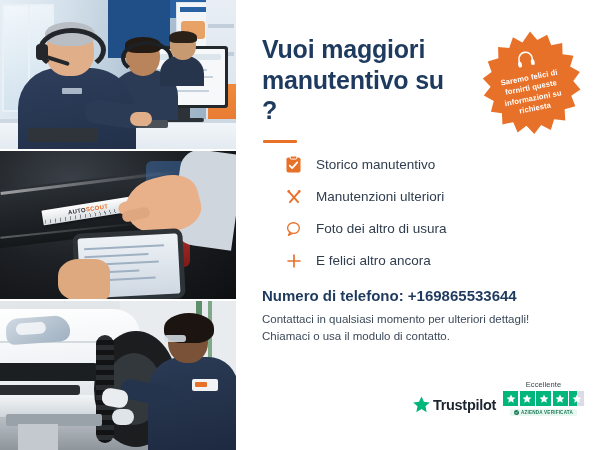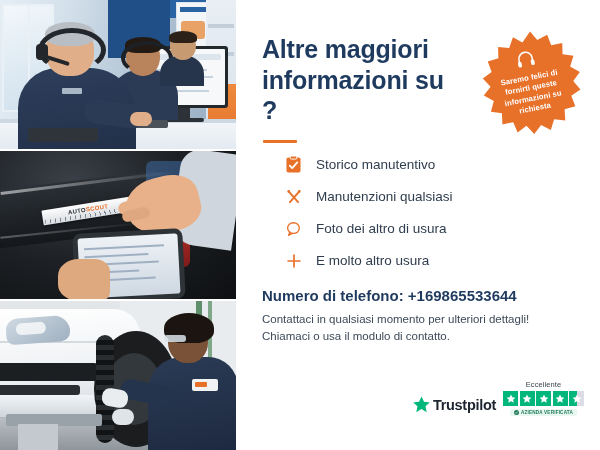--- a/index.html
+++ b/index.html
@@ -324,21 +324,21 @@
         <div class="head"></div>
         <div class="hair"></div>
         <div class="glass"></div>
       </div>
     </div>
 
   </div>
 
   <div class="content">
 
-    <h1 class="headline">Altre maggiori informazioni su ?</h1>
+    <h1 class="headline">Vuoi maggiori manutentivo su ?</h1>
     <div class="divider"></div>
 
     <div class="badge">
       <svg class="burst" viewBox="0 0 100 100">
         <path fill="#e8712a" d="M50 1.5 57 9.5 66.5 4.6 70.4 14.6 81 12.6 81.3 23.4 91.8 24.8 88.6 35.1 97.9 40.4 91.6 49 98.5 57.2 89.7 63.3 93.6 73.3 83.3 76.1 83.9 86.9 73.2 85.8 70 96.1 60.7 91.3 54.1 99.9 46.6 92.1 38.1 98.5 33.9 88.6 23.5 90.9 23 80.1 12.4 78.7 15.2 68.3 5.6 63.1 12.1 54.5 4.6 46.7 13.1 40.3 9.4 30.2 19.6 27.1 19.3 16.3 30 17.2 33.6 7 42.7 12.1z"></path>
       </svg>
       <div class="inner">
         <span class="headset-ico">
           <svg width="20" height="17" viewBox="0 0 24 20" fill="none" stroke="#ffffff" stroke-width="1.9" stroke-linecap="round">
             <path d="M4 13V10a8 8 0 0 1 16 0v3"></path>
@@ -365,42 +365,42 @@
 
       <li class="feature">
         <span class="ico">
           <svg width="16" height="16" viewBox="0 0 18 18" stroke="#e8712a" stroke-width="2.1" stroke-linecap="round" fill="none">
             <path d="M3 2.6l10.6 12.2"></path>
             <path d="M15 2.6L4.4 14.8"></path>
             <circle cx="3.1" cy="2.7" r="1.5" fill="#e8712a" stroke="none"></circle>
             <circle cx="14.9" cy="2.7" r="1.5" fill="#e8712a" stroke="none"></circle>
           </svg>
         </span>
-        <span class="lbl">Manutenzioni qualsiasi</span>
+        <span class="lbl">Manutenzioni ulteriori</span>
       </li>
 
       <li class="feature">
         <span class="ico">
           <svg width="16" height="16" viewBox="0 0 18 18" stroke="#e8712a" stroke-width="1.5" fill="none">
             <ellipse cx="8.4" cy="8" rx="6.6" ry="6"></ellipse>
             <path d="M4.6 12.4l-1.8 3.8 4.3-2.2" stroke-linecap="round" stroke-linejoin="round"></path>
           </svg>
         </span>
         <span class="lbl">Foto dei altro di usura</span>
       </li>
 
 
       <li class="feature">
         <span class="ico">
           <svg width="16" height="16" viewBox="0 0 18 18" stroke="#e8712a" stroke-width="1.9" stroke-linecap="round">
             <path d="M9 2.4v13.2"></path>
               <path d="M2.4 9h13.2"></path>
           </svg>
         </span>
-        <span class="lbl">E molto altro usura</span>
+        <span class="lbl">E felici altro ancora</span>
       </li>
 
     </ul>
 
     <div class="phone">Numero di telefono: +169865533644</div>
     <div class="contact-line">Contattaci in qualsiasi momento per ulteriori dettagli!</div>
     <div class="contact-line">Chiamaci o usa il modulo di contatto.</div>
 
     <div class="trust">
       <div class="tp-mark">

